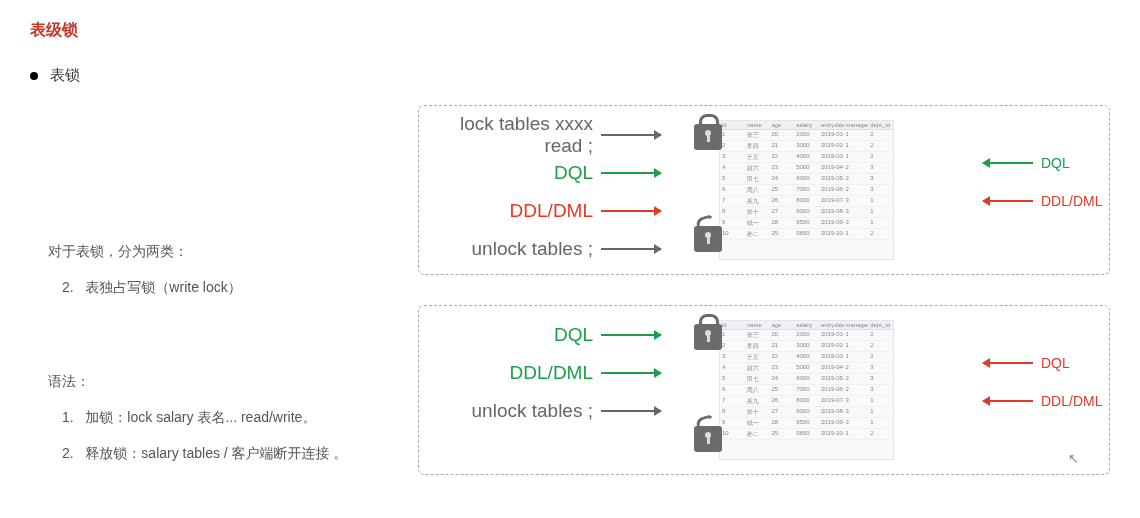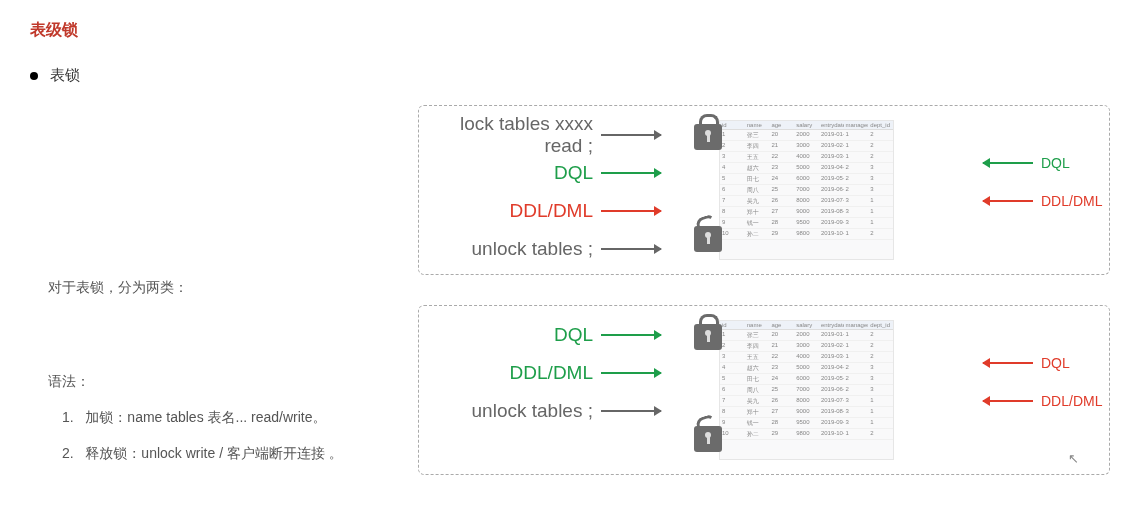--- a/index.html
+++ b/index.html
@@ -169,29 +169,33 @@
 
 <div class="bullet-row">
   <span class="bullet-dot"></span>
   <span class="bullet-text">表锁</span>
 </div>
 
 <div class="content">
 
   <div class="left-col">
     <div class="para">对于表锁，分为两类：</div>
+    <div class="para listnum">
+      <span>2.</span>&nbsp;&nbsp;
+      <span>表独占写锁（write lock）</span>
+    </div>
     <div class="gap"></div>
     <div class="para">语法：</div>
     <div class="para listnum">
       <span>1.</span>&nbsp;&nbsp;
-      <span>加锁：name tables  表名...  read/write。</span>
+      <span>加锁：lock salary  表名...  read/write。</span>
     </div>
     <div class="para listnum">
       <span>2.</span>&nbsp;&nbsp;
-      <span>释放锁：unlock  write / 客户端断开连接 。</span>
+      <span>释放锁：salary  tables / 客户端断开连接 。</span>
     </div>
   </div>
 
   <div class="right-col">
 
     <div class="diagram-box">
       <div class="table-img">
         <div class="thead">
           <span>id</span>
           <span>name</span>

